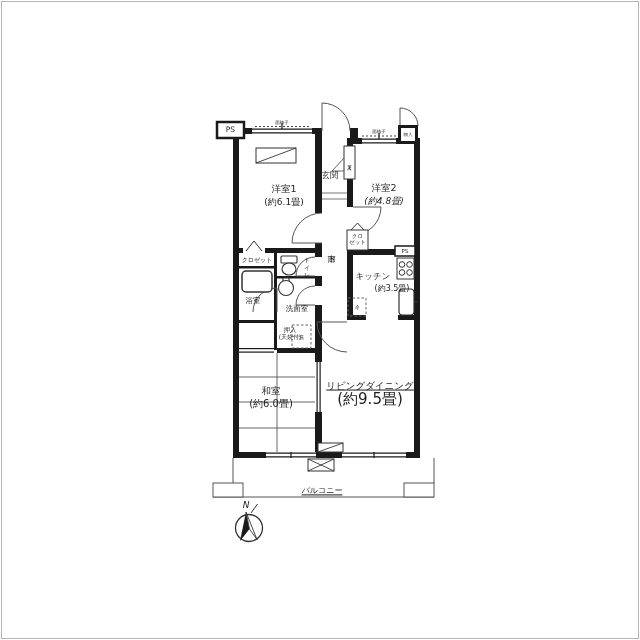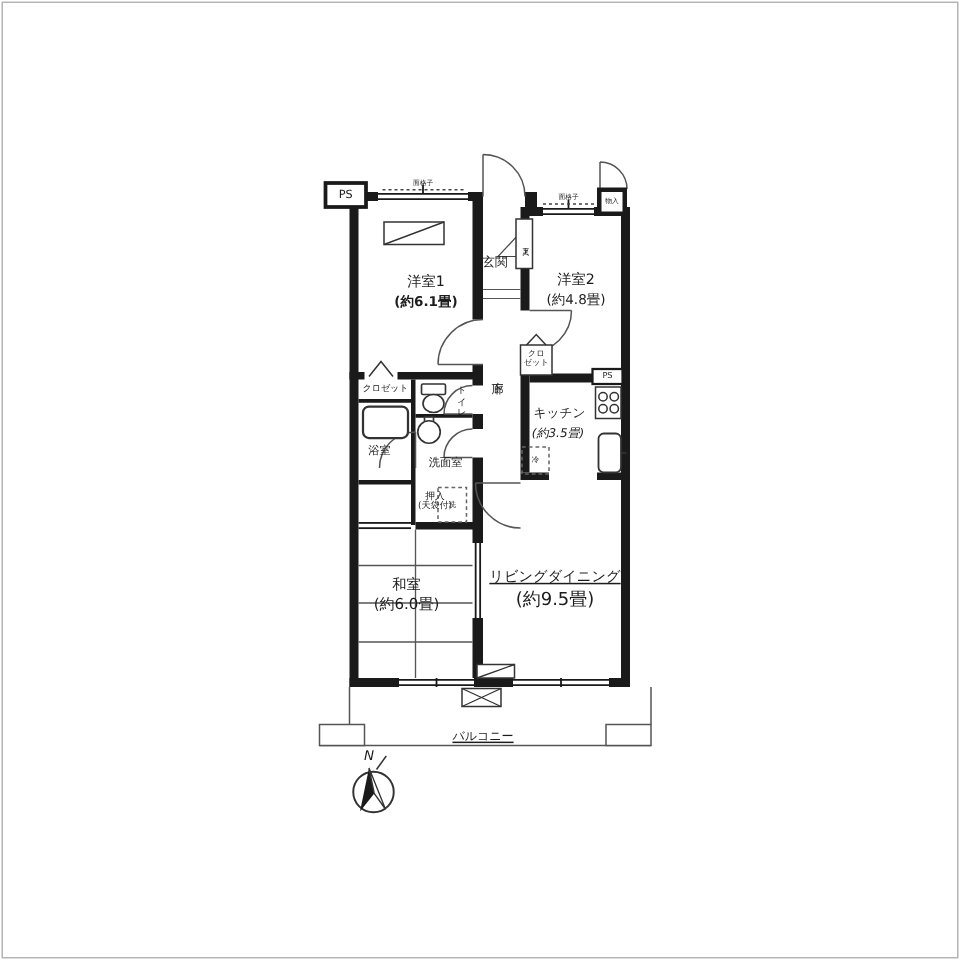--- a/index.html
+++ b/index.html
@@ -147,57 +147,57 @@
 
     <g>
       <circle cx="249" cy="528" r="13.5" fill="#ffffff" stroke="#333" stroke-width="1.3"></circle>
       <polygon points="246,512 240,541 249.5,529" fill="#1a1a1a"></polygon>
       <polygon points="246,512 249.5,529 257,539.5" fill="#ffffff" stroke="#333" stroke-width="0.9"></polygon>
       <path d="M251,513 L257.5,504" stroke="#333" stroke-width="1"></path>
     </g>
   </svg>
 
   <div class="lbl" style="left:284px;top:189px;font-size:9.5px;">洋室1</div>
-  <div class="lbl" style="left:284px;top:202px;font-size:9px;font-weight:bold;">(約6.1畳)</div>
+  <div class="lbl" style="left:284px;top:202px;font-size:9px;">(約6.1畳)</div>
 
   <div class="lbl" style="left:384px;top:188px;font-size:9.5px;">洋室2</div>
-  <div class="lbl" style="left:384px;top:201px;font-size:9px;">(約4.8畳)</div>
+  <div class="lbl" style="left:384px;top:201px;font-size:9px;font-style:italic;">(約4.8畳)</div>
 
   <div class="lbl" style="left:330px;top:176px;font-size:8.5px;">玄関</div>
   <div class="lbl v" style="left:349.5px;top:162px;font-size:4.5px;">下足入</div>
 
   <div class="lbl v" style="left:331px;top:249px;font-size:8px;">廊下</div>
 
   <div class="lbl" style="left:257px;top:259.5px;font-size:6px;">クロゼット</div>
 
   <div class="lbl two" style="left:357.5px;top:240px;font-size:5.5px;">
     <div>クロ</div>
     <div>ゼット</div>
   </div>
 
   <div class="lbl v" style="left:306.5px;top:264px;font-size:6px;">トイレ</div>
   <div class="lbl" style="left:253px;top:301px;font-size:7.5px;">浴室</div>
   <div class="lbl" style="left:297px;top:309px;font-size:7.5px;text-align:center;">洗面室</div>
 
   <div class="lbl" style="left:373px;top:277px;font-size:8.5px;">キッチン</div>
-  <div class="lbl" style="left:372px;top:289px;font-size:8px;font-style:italic;">(約3.5畳)</div>
+  <div class="lbl" style="left:392px;top:289px;font-size:8px;">(約3.5畳)</div>
 
   <div class="lbl two" style="left:260px;top:334px;font-size:6.5px;margin-left:30px;">
     <div>押入</div>
     <div style="font-size:6px;">(天袋付)</div>
   </div>
 
   <div class="lbl" style="left:301.5px;top:338px;font-size:5px;">洗</div>
   <div class="lbl" style="left:357px;top:307.5px;font-size:5px;">冷</div>
 
   <div class="lbl" style="left:271px;top:391px;font-size:9.5px;">和室</div>
   <div class="lbl" style="left:271px;top:404px;font-size:10px;">(約6.0畳)</div>
 
   <div class="lbl" style="left:370px;top:386px;font-size:9.5px;text-decoration:underline;">リビングダイニング</div>
-  <div class="lbl" style="left:370px;top:400px;font-size:12px;">(約9.5畳)</div>
+  <div class="lbl" style="left:370px;top:400px;font-size:15px;">(約9.5畳)</div>
 
   <div class="lbl" style="left:322px;top:491px;font-size:8px;text-decoration:underline;">バルコニー</div>
 
   <div class="lbl" style="left:230.5px;top:130px;font-size:7.5px;">PS</div>
   <div class="lbl" style="left:405px;top:251px;font-size:5.5px;">PS</div>
   <div class="lbl" style="left:408px;top:134.5px;font-size:4.5px;">物入</div>
 
   <div class="lbl" style="left:282px;top:122.5px;font-size:4.5px;">面格子</div>
   <div class="lbl" style="left:379px;top:132px;font-size:4.5px;">面格子</div>
 

